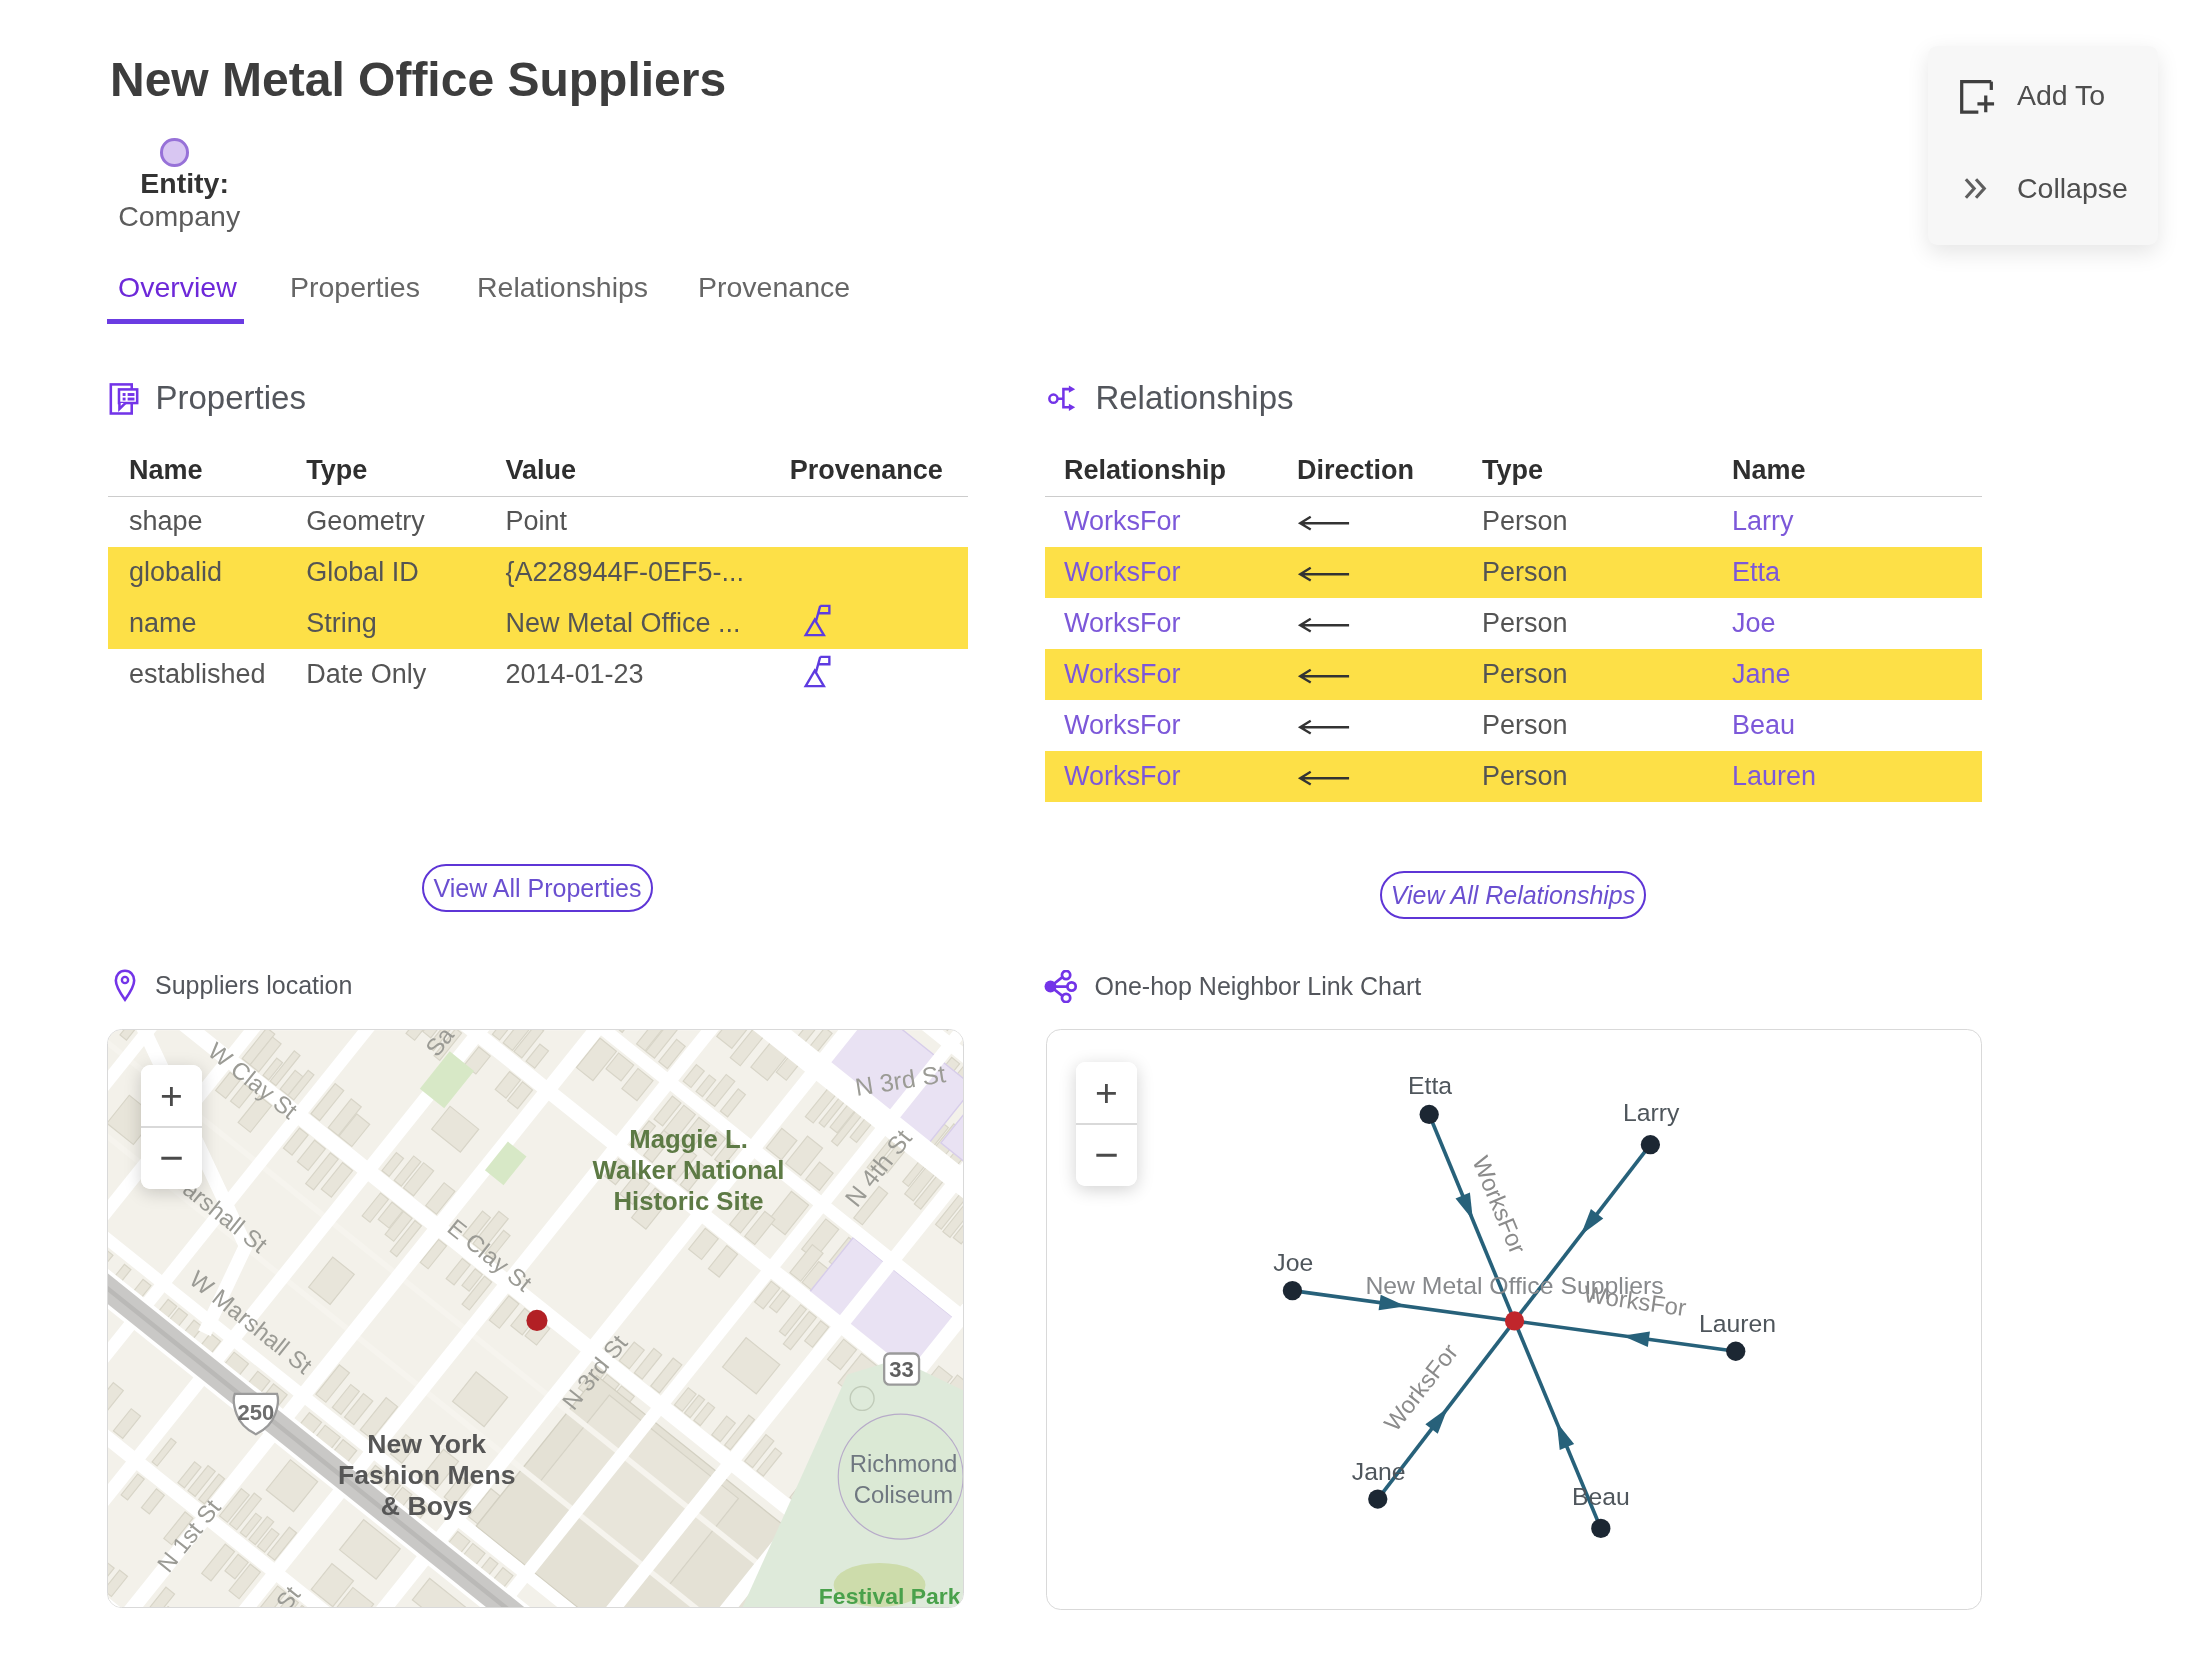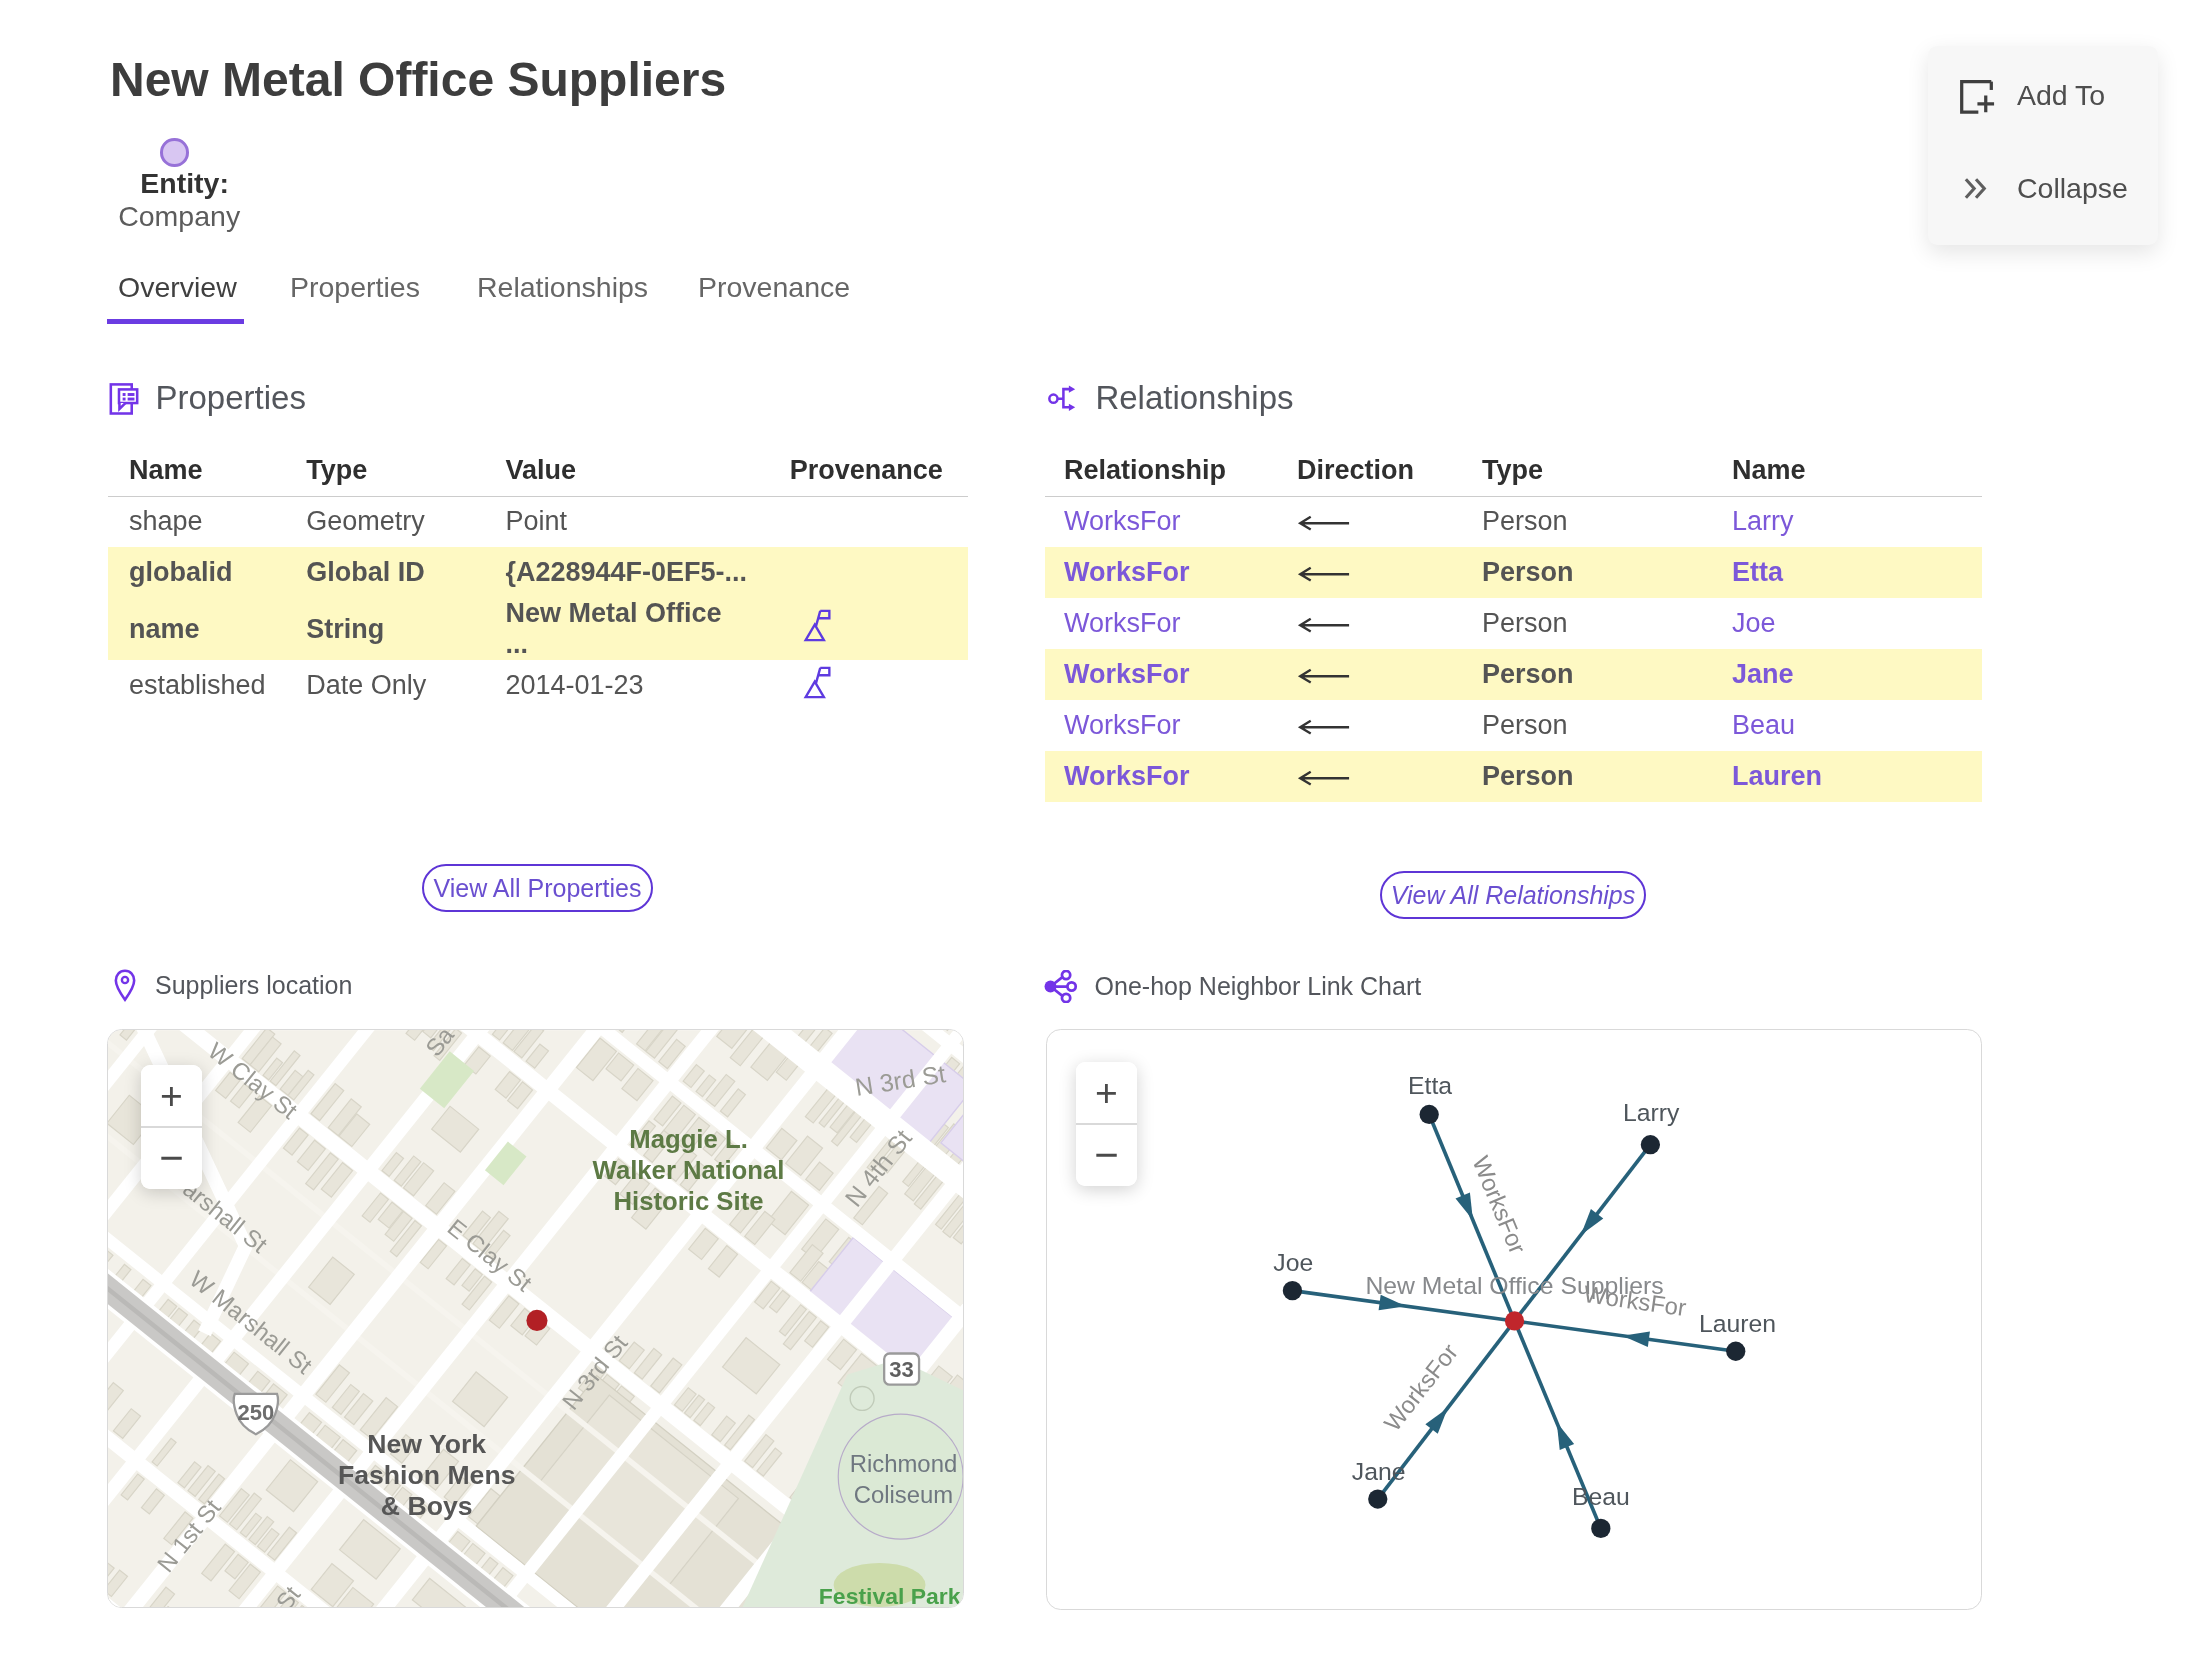--- a/index.html
+++ b/index.html
@@ -15,32 +15,32 @@
 
   
   .panel { left:1928px; top:46px; width:230px; height:199px; background:#f7f7f7; border-radius:9.2px;
     box-shadow:0 7.3px 22px rgba(0,0,0,0.10); }
   .prow { position:absolute; left:0; width:100%; height:37px; display:flex; align-items:center; }
   .prow .ptext { position:absolute; left:89px; font-size:28.5px; color:#4e4e4e; }
   .prow .picon { position:absolute; left:30px; }
 
   
   .tab { font-size:28.5px; color:#666666; }
-  .tab.active { color:#404040; }
+  .tab.active { color:#6d28d9; }
 
   
   .sechead { display:flex; align-items:center; }
   .sechead .stext { font-size:33px; color:#53565c; }
 
   
   table.dt { border-collapse:collapse; table-layout:fixed; font-size:27px; color:#545454; }
   table.dt th { text-align:left; font-size:27px; color:#2f2f2f; font-weight:bold; padding:0; height:51px; vertical-align:middle; }
   table.dt td { padding:0; height:51px; vertical-align:middle; }
   table.dt thead tr { border-bottom:1.8px solid #cccccc; }
-  tr.alt { background:#fef9c3;font-weight:bold; }
+  tr.alt { background:#fde047; }
   .plink { color:#7c58d9; }
 
   .pillbtn { position:absolute; height:48px; border:2.8px solid #5e35d6; border-radius:25px;
     color:#6a4fd0; font-size:25px; display:flex; align-items:center; justify-content:center; background:#fff; }
 
   .card { position:absolute; border:1.8px solid #d9d9d9; border-radius:14.7px; background:#fff; overflow:hidden; }
 
   .zoomctl { position:absolute; width:61px; border-radius:9.2px; background:#ffffff;
     box-shadow:0 3.7px 16.5px rgba(0,0,0,0.18); overflow:hidden; }
   .zoomctl .zbtn { height:61px; display:flex; align-items:center; justify-content:center;

